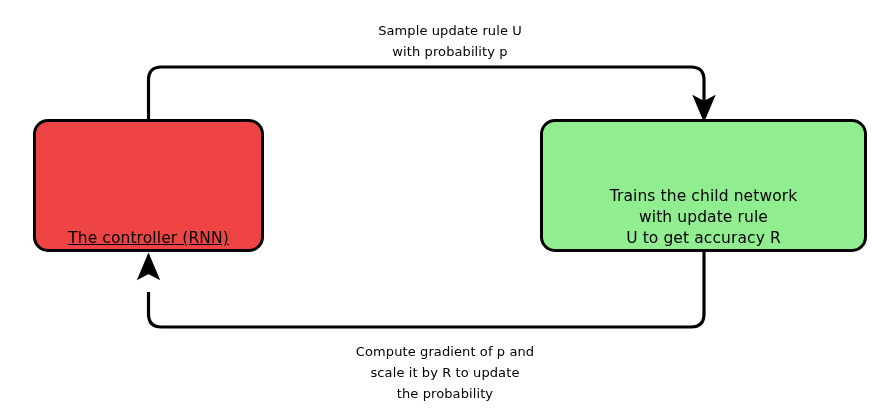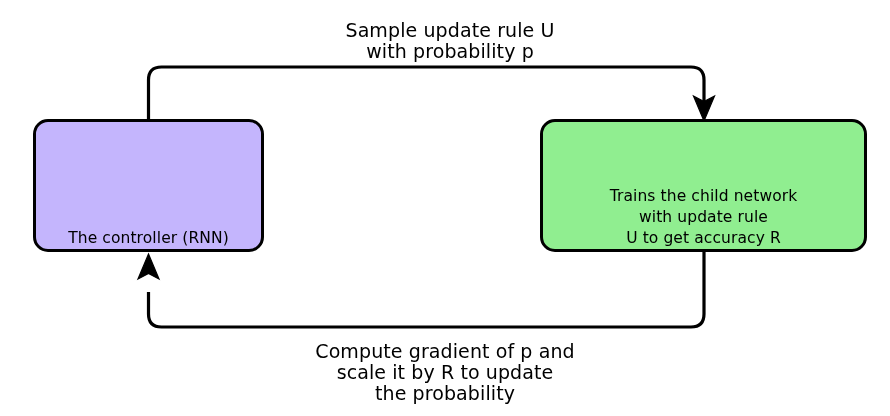--- a/index.html
+++ b/index.html
@@ -41,32 +41,33 @@
     line-height: 21px;
     color: #000000;
     white-space: pre-line;
     letter-spacing: 0.1px;
   }
   #controller-node {
     left: 33px;
     top: 119px;
     width: 231px;
     height: 133px;
-    background: #c4b5fd;
+    background: #ef4444;
+    text-decoration: underline;
   }
   #child-network-node {
     left: 540px;
     top: 119px;
     width: 327px;
     height: 133px;
     background: #90ee90;
   }
   .edge-label {
     position: absolute;
-    font-size: 19px;
+    font-size: 13px;
     line-height: 21px;
     color: #000000;
     text-align: center;
     white-space: pre-line;
     letter-spacing: 0.1px;
   }
   #top-edge-label {
     left: 300px;
     top: 20px;
     width: 300px;

